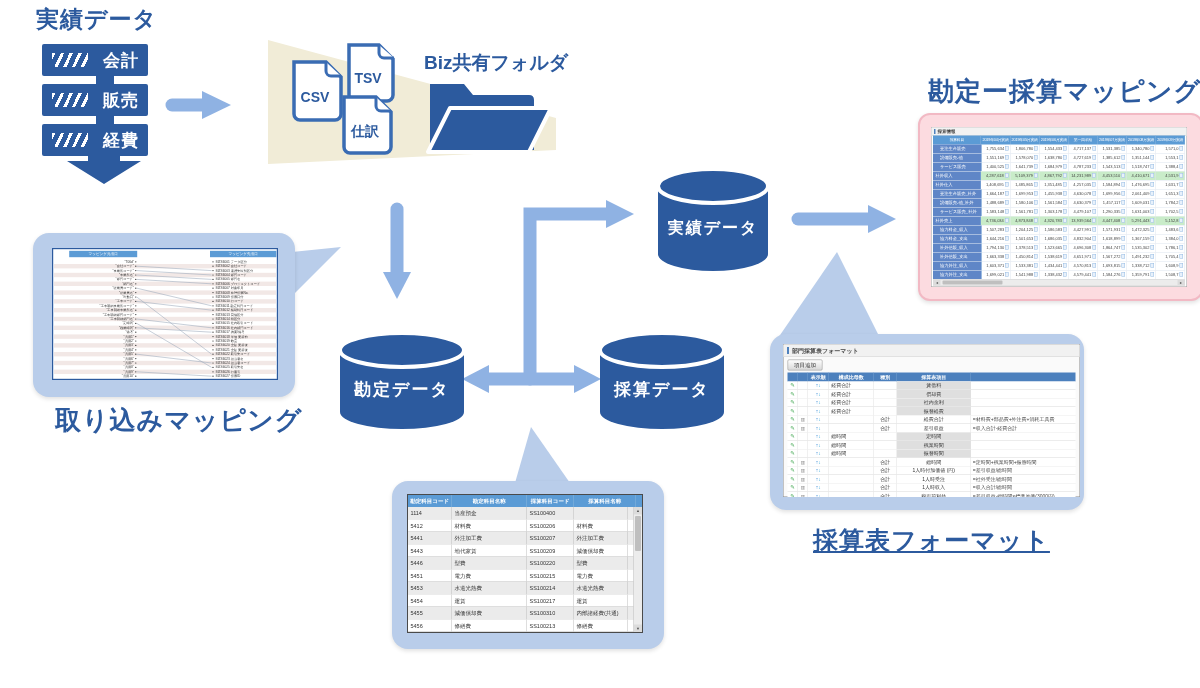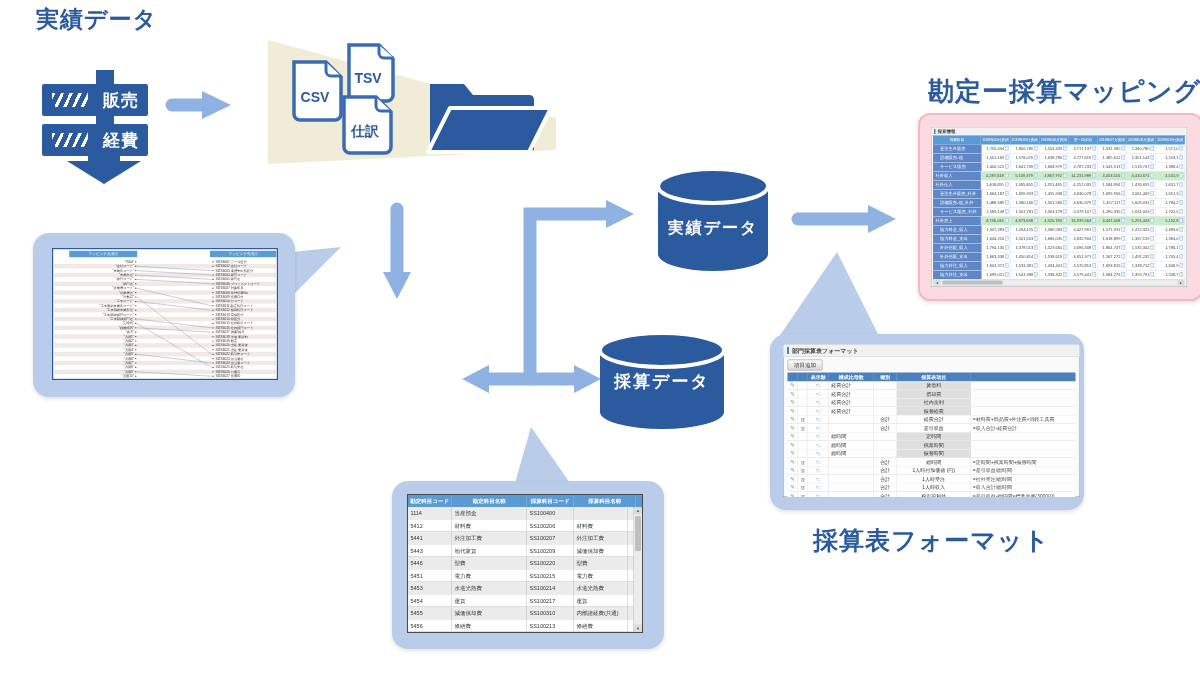--- a/index.html
+++ b/index.html
@@ -123,20 +123,24 @@
     </g>
     <polygon points="868,205 868,233 896,219" fill="#8fb2e3"></polygon>
 
     <polygon points="292,252 341,247 292,296" fill="#b9cdea"></polygon>
     <polygon points="515,483 531,427 570,483" fill="#b9cdea"></polygon>
     <polygon points="778,338 837,252 880,338" fill="#b9cdea"></polygon>
   </svg>
 
   <div class="abs" style="left:36px;top:4px;font-size:23px;font-weight:bold;color:#2c5a9e;letter-spacing:1px;">実績データ</div>
 
+  <div class="server" style="top:44px;">
+    <span class="hatch"></span>
+    <span class="lbl">会計</span>
+  </div>
   <div class="server" style="top:124px;">
     <span class="hatch"></span>
     <span class="lbl">経費</span>
   </div>
   <div class="server" style="top:84px;">
     <span class="hatch"></span>
     <span class="lbl">販売</span>
   </div>
 
   <svg class="doc" style="left:342px;top:43px;z-index:1;" width="54" height="60">
@@ -148,27 +152,35 @@
     <path d="M7,2 h32 l15,15 v37 a6,6 0 0 1 -6,6 H13 a6,6 0 0 1 -6,-6 z" fill="#fff" stroke="#3a6cb3" stroke-width="3.5"></path>
     <path d="M39,2 v9 a5,5 0 0 0 5,5 h10" fill="#fff" stroke="#3a6cb3" stroke-width="3"></path>
     <text x="28" y="42" text-anchor="middle" font-size="14" font-weight="bold" fill="#2c5a9e">CSV</text>
   </svg>
   <svg class="doc" style="left:337px;top:95px;z-index:3;" width="56" height="60">
     <path d="M7,2 h32 l15,15 v35 a6,6 0 0 1 -6,6 H13 a6,6 0 0 1 -6,-6 z" fill="#fff" stroke="#3a6cb3" stroke-width="3.5"></path>
     <path d="M39,2 v9 a5,5 0 0 0 5,5 h10" fill="#fff" stroke="#3a6cb3" stroke-width="3"></path>
     <text x="28" y="41" text-anchor="middle" font-size="14" font-weight="bold" fill="#2c5a9e">仕訳</text>
   </svg>
 
-
+  <div class="abs" style="left:424px;top:50px;font-size:19px;font-weight:bold;color:#2c5a9e;">Biz共有フォルダ</div>
+
+  <div class="db" style="left:338px;top:330px;width:128px;height:102px;">
+    <svg width="128" height="102">
+        <path d="M2,20 v62 a62,17 0 0 0 124,0 v-62" fill="#2c5a9e"></path>
+        <ellipse cx="64" cy="20" rx="62" ry="17" fill="#2c5a9e" stroke="#fff" stroke-width="4"></ellipse>
+      </svg>
+    <span class="lbl" style="top:48px;">勘定データ</span>
+  </div>
   <div class="db" style="left:598px;top:330px;width:128px;height:102px;">
     <svg width="128" height="102">
         <path d="M2,20 v62 a62,17 0 0 0 124,0 v-62" fill="#2c5a9e"></path>
         <ellipse cx="64" cy="20" rx="62" ry="17" fill="#2c5a9e" stroke="#fff" stroke-width="4"></ellipse>
       </svg>
-    <span class="lbl" style="top:40px;">採算データ</span>
+    <span class="lbl" style="top:48px;">採算データ</span>
   </div>
   <div class="db" style="left:656px;top:166px;width:114px;height:108px;">
     <svg width="114" height="108">
         <path d="M2,20 v68 a55,17 0 0 0 110,0 v-68" fill="#2c5a9e"></path>
         <ellipse cx="57" cy="20" rx="55" ry="17" fill="#2c5a9e" stroke="#fff" stroke-width="4"></ellipse>
       </svg>
     <span class="lbl" style="top:52px;font-size:16px;">実績データ</span>
   </div>
 
   <div class="callout" style="left:33px;top:233px;width:262px;height:164px;"></div>
@@ -349,20 +361,21 @@
           <line x1="209" y1="119.5" x2="396" y2="262.5" stroke="#9aa8bb" stroke-width="1.4"></line>
           <line x1="209" y1="130.5" x2="396" y2="152.5" stroke="#9aa8bb" stroke-width="1.4"></line>
           <line x1="209" y1="174.5" x2="396" y2="196.5" stroke="#9aa8bb" stroke-width="1.4"></line>
           <line x1="209" y1="185.5" x2="396" y2="295.5" stroke="#9aa8bb" stroke-width="1.4"></line>
           <line x1="209" y1="196.5" x2="396" y2="207.5" stroke="#9aa8bb" stroke-width="1.4"></line>
           <line x1="209" y1="262.5" x2="396" y2="284.5" stroke="#9aa8bb" stroke-width="1.4"></line>
           <line x1="209" y1="306.5" x2="396" y2="317.5" stroke="#9aa8bb" stroke-width="1.4"></line>
         </svg>
     </div>
   </div>
+  <div class="big-caption" style="left:55px;top:403px;">取り込みマッピング</div>
 
   <div class="callout" style="left:392px;top:481px;width:272px;height:168px;"></div>
   <div class="fit" style="left:407px;top:494px;width:236px;height:139px;">
     <div class="design p2" style="transform:scale(0.5);">
       <div class="a-hdr">
         <span style="width:88px;">勘定科目コード</span>
         <span style="width:150px;">勘定科目名称</span>
         <span style="width:94px;">採算科目コード</span>
         <span style="width:124px;">採算科目名称</span>
       </div>
@@ -578,21 +591,21 @@
        <span class="fc c2"><span class="ud">↑</span><span class="ud dn">↓</span></span>
        <span class="fc c3"></span>
        <span class="fc c4">合計</span>
        <span class="fc c5 ">税引前利益</span>
        <span class="fc c6" style="border-right:none;">=差引収益-総時間×標準原価(3000円)</span>
      </div>
           </div>
       </div>
     </div>
   </div>
-  <div class="big-caption" style="left:813px;top:524px;font-size:25px;">採算表フォーマット</div>
+  <div class="big-caption" style="left:813px;top:524px;font-size:25px;text-decoration:underline;">採算表フォーマット</div>
 
   <div class="big-caption" style="left:928px;top:74px;">勘定ー採算マッピング</div>
   <div class="pinkpanel" style="left:918px;top:113px;width:281px;height:184px;"></div>
   <div class="fit" style="left:931px;top:127px;width:256px;height:160px;">
     <div class="design p4" style="transform:scale(0.5);">
       <div class="w-titlebar">
         <span class="w-accent"></span>
         <span class="w-title">採算情報</span>
       </div>
       <div class="r-table">

